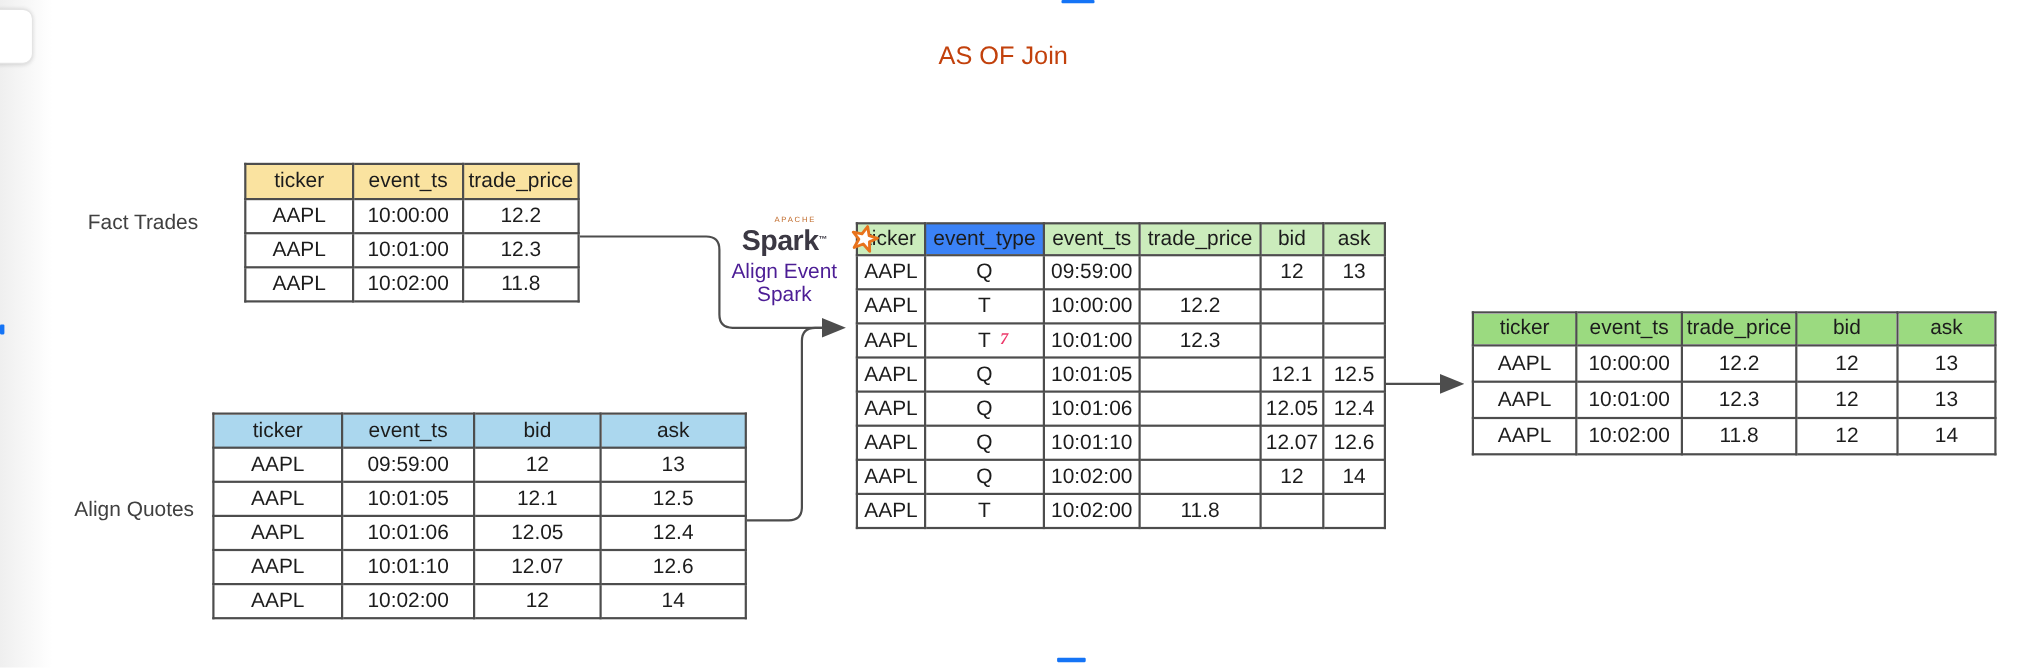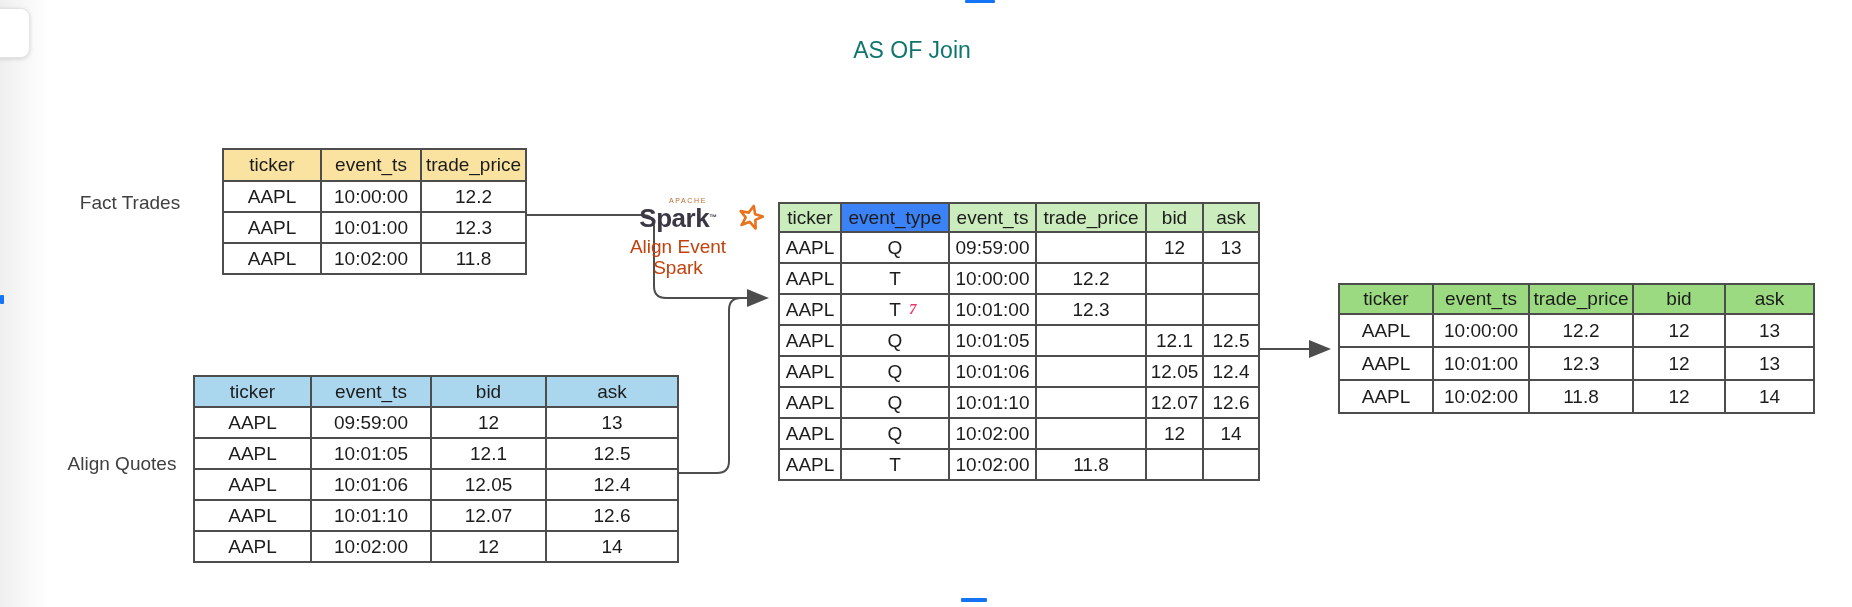--- a/index.html
+++ b/index.html
@@ -8,21 +8,21 @@
     background:#ffffff;font-family:"Liberation Sans",sans-serif;
   }
   
   .edge-gradient{position:absolute;left:0;top:0;width:48px;height:607px;
     background:linear-gradient(to right,#efefef,rgba(255,255,255,0));}
   .topleft-card{position:absolute;left:-10px;top:8px;width:38px;height:48px;
     background:#fff;border:1px solid #e4e4e4;border-radius:9px;
     box-shadow:0 1px 4px rgba(0,0,0,.14);}
   
   .diagram-title{position:absolute;left:712px;top:34px;width:400px;
-    text-align:center;font-size:23px;line-height:32px;color:#0f766e;}
+    text-align:center;font-size:23px;line-height:32px;color:#c2410c;}
   
   .shape-label{position:absolute;font-size:19px;color:#404040;text-align:center;}
   #lbl-trades{left:60px;top:192px;width:140px;}
   #lbl-quotes{left:52px;top:453px;width:140px;}
   
   table.dtable{position:absolute;border-collapse:collapse;table-layout:fixed;background:#fff;}
   table.dtable th,table.dtable td{
     border:2px solid #4d4d4d;text-align:center;vertical-align:middle;
     color:#1c1c1c;font-size:19px;font-weight:normal;padding:0 3px;
     overflow:hidden;white-space:nowrap;background:#fff;}
@@ -30,28 +30,28 @@
   #fact-trades th{height:30px;}  #fact-trades td{height:29px;}
   #fact-quotes{left:193px;top:375px;}
   #fact-quotes th{height:29px;}  #fact-quotes td{height:29px;}
   #aligned-events{left:778px;top:202px;}
   #aligned-events th{height:27px;} #aligned-events td{height:29px;}
   #asof-result{left:1338px;top:283px;}
   #asof-result th{height:28px;}  #asof-result td{height:31px;}
   
   svg.arrows{position:absolute;left:0;top:0;pointer-events:none;}
   
-  .spark-block{position:absolute;left:598px;top:197px;width:160px;text-align:center;}
+  .spark-block{position:absolute;left:633px;top:197px;width:160px;text-align:center;}
   .apache-label{font-size:7px;letter-spacing:1.6px;color:#c06a2a;
     transform:translateX(10px);height:8px;line-height:8px;}
   .spark-name{font-size:26px;font-weight:bold;color:#3b3843;line-height:26px;
     letter-spacing:-0.5px;position:relative;display:inline-block;}
   .spark-tm{font-size:8px;color:#3b3843;vertical-align:bottom;}
   .spark-star{position:absolute;left:99px;top:-1px;}
-  .spark-caption{font-size:19px;color:#c2410c;line-height:21px;margin-top:5px;}
+  .spark-caption{font-size:19px;color:#4c1d95;line-height:21px;margin-top:5px;}
   
   .collab-cursor{position:absolute;left:909px;top:301px;font-size:15px;
     font-family:"Liberation Serif",serif;font-style:italic;font-weight:bold;
     color:#ed3a6b;text-shadow:0 0 2px #fff;}
   
   .marker-blue{position:absolute;border-radius:1px;}
   #marker-top{left:965px;top:0;width:30px;height:3px;}
   #marker-left{left:0;top:295px;width:4px;height:9px;}
   #marker-bottom{left:961px;top:598px;width:26px;height:4px;}
 </style>

